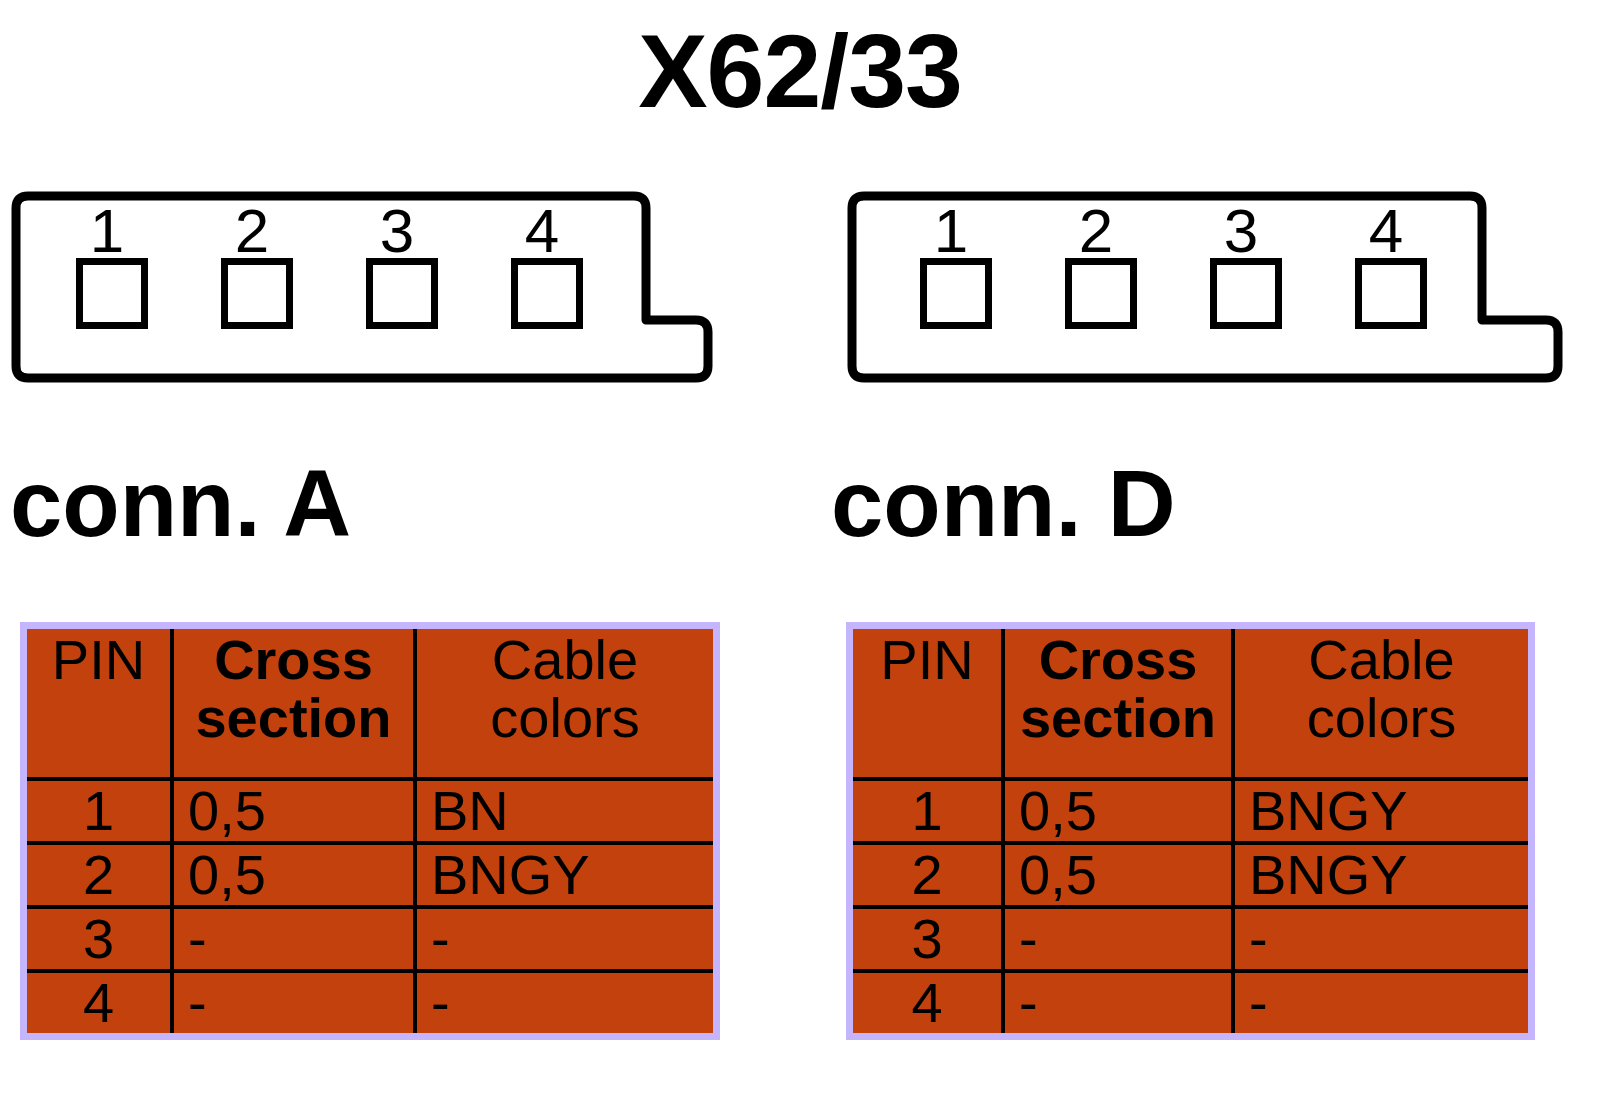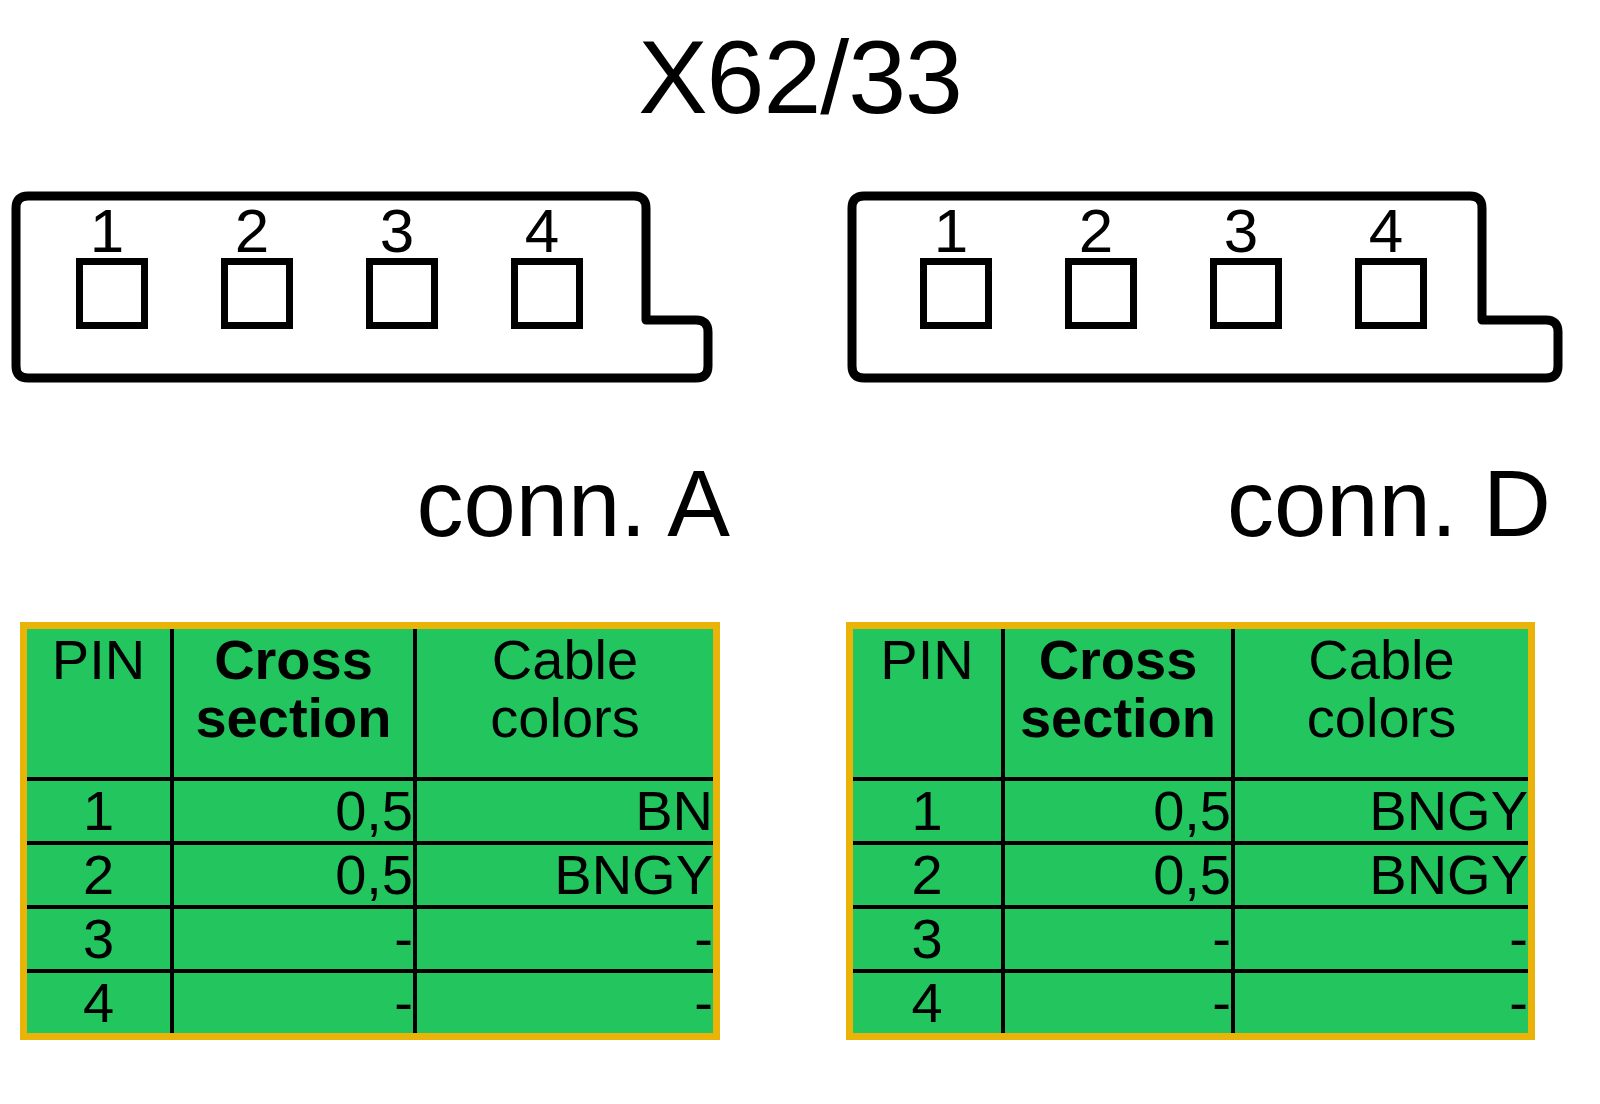--- a/index.html
+++ b/index.html
@@ -12,26 +12,26 @@
     height: 1104px;
     position: relative;
     overflow: hidden;
     font-family: "Liberation Sans", sans-serif;
     color: #000000;
   }
 
   
   .page-title {
     position: absolute;
-    top: 18px;
+    top: 12px;
     left: 0;
     width: 1600px;
     text-align: center;
     font-size: 104px;
-    font-weight: normal;
+    font-weight: bold;
     letter-spacing: -1px;
     line-height: 1.15;
     white-space: pre;
   }
 
   
   .conn-group {
     position: absolute;
   }
   .conn-group.left  { left: 0px;   top: 186px; }
@@ -60,35 +60,35 @@
     font-weight: normal;
     line-height: 1;
     font-family: "Liberation Sans", sans-serif;
   }
 
   
   .conn-label {
     position: absolute;
     top: 452px;
     width: 720px;
-    text-align: right;
+    text-align: left;
     font-size: 94px;
-    font-weight: normal;
+    font-weight: bold;
     line-height: 1.1;
     white-space: pre;
   }
   .conn-label.left  { left: 10px; }
   .conn-label.right { left: 831px; }
 
   
   .pin-table {
     position: absolute;
     border-collapse: collapse;
-    border: 7px solid #eab308;
-    background: #22c55e;
+    border: 7px solid #c4b5fd;
+    background: #c2410c;
     table-layout: fixed;
   }
   .pin-table.left  { left: 20px;  top: 622px; width: 690px; }
   .pin-table.right { left: 846px; top: 622px; width: 679px; }
 
   .pin-table td, .pin-table th {
     border: 4px solid #000;
     padding: 0;
     font-weight: normal;
     font-size: 56px;
@@ -112,21 +112,21 @@
   .pin-table.right thead th.col-colors { width: 293px; }
 
   .pin-table tbody td {
     height: 60px;
     vertical-align: middle;
   }
   .pin-table tbody td.c-pin {
     text-align: center;
   }
   .pin-table tbody td.c-val {
-    text-align: right;
+    text-align: left;
     padding-left: 14px;
   }
 
   .hdr-line { display: block; }
 </style>
 </head>
 <body>
 
 <div class="page-title">X62/33</div>
 

